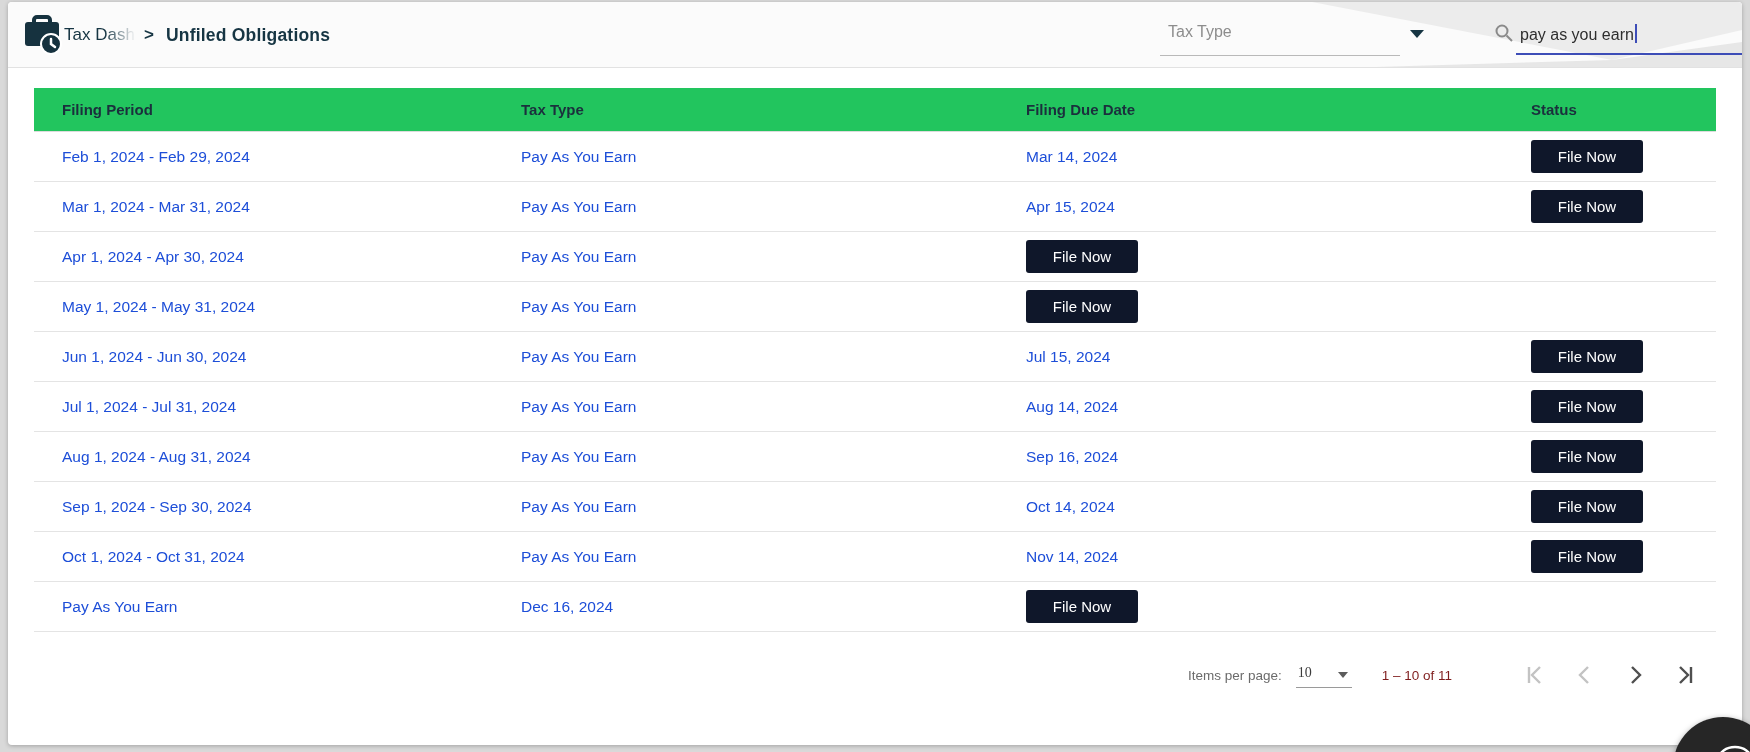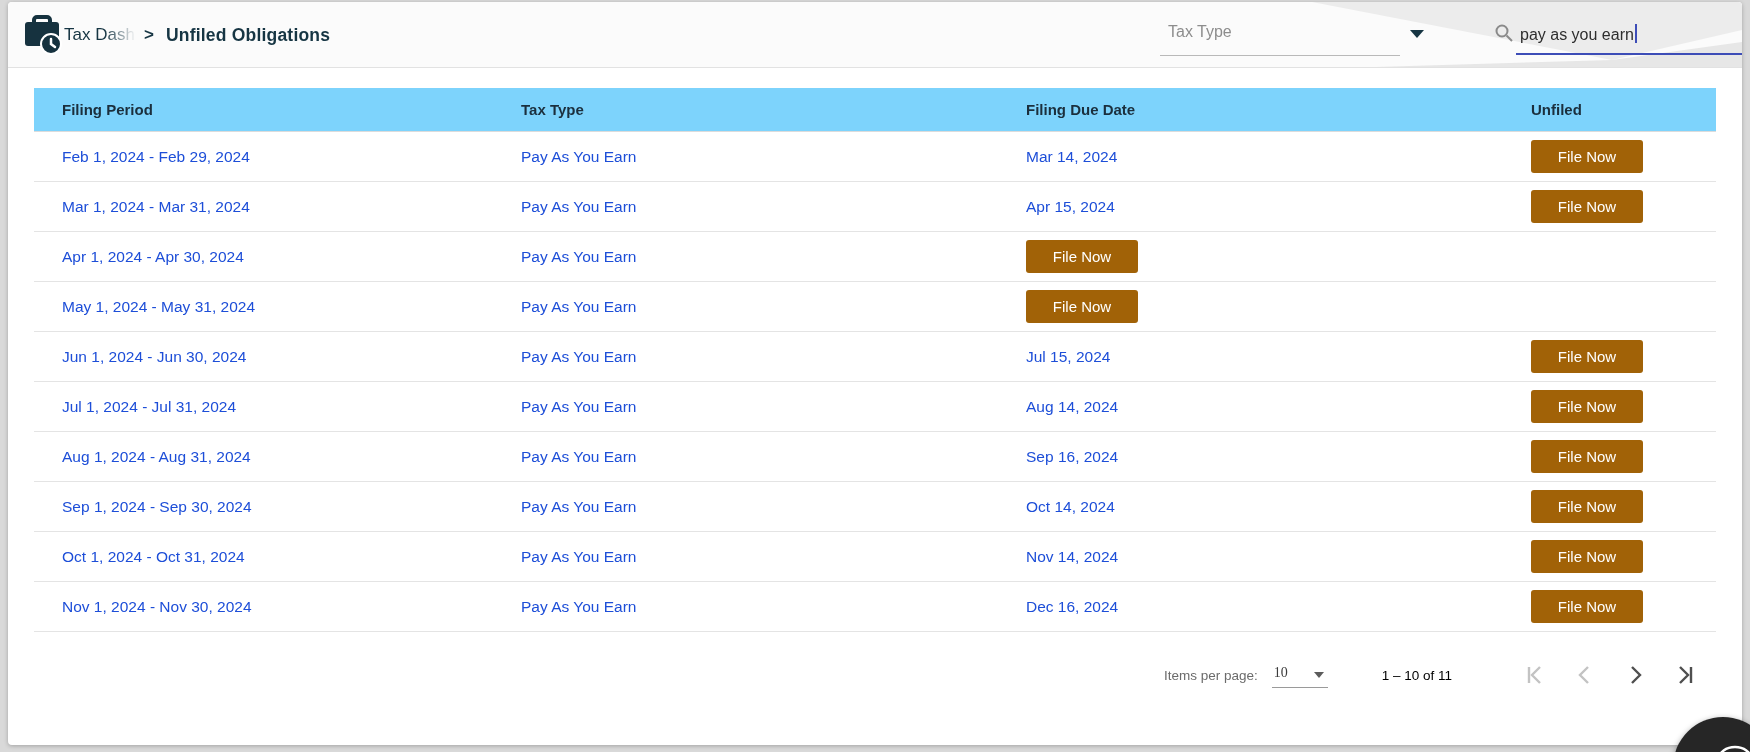--- a/index.html
+++ b/index.html
@@ -39,40 +39,40 @@
   .search-text { position:absolute; left:28px; top:8px; font-size:16px; color:#2e2e2e;
                  white-space:nowrap; }
   .caret { display:inline-block; width:2px; height:19px; background:#3d4db7;
            vertical-align:text-bottom; margin-left:1px; }
   .search-underline { position:absolute; left:24px; bottom:1px; right:0; height:2px;
                       background:#3d4db7; }
 
   
   .table { margin:20px 26px 0 26px; }
   .thead { display:grid; grid-template-columns:459px 505px 505px 1fr;
-           background:#7dd3fc; height:44px; align-items:center;
+           background:#22c55e; height:44px; align-items:center;
            border-bottom:1px solid #dcdcdc; }
   .thead .th { padding-left:28px; font-size:15px; font-weight:700; color:#1b2f3d; }
   .row { display:grid; grid-template-columns:459px 505px 505px 1fr;
          height:50px; align-items:center; border-bottom:1px solid #e4e4e4; }
   .row .td { padding-left:28px; font-size:15.5px; color:#1d4ed8; }
-  .file-btn { margin-left:28px; width:112px; height:33px; background:#a16207;
+  .file-btn { margin-left:28px; width:112px; height:33px; background:#0f172a;
               color:#ffffff; font-size:15px; font-family:"Liberation Sans",sans-serif;
               border:none; border-radius:3px; cursor:pointer; }
 
   
   .pager { display:flex; align-items:center; justify-content:flex-end;
            margin:30px 44px 0 0; color:#6b6b6b; font-size:13.5px; }
   .ipp-select { position:relative; margin-left:14px; width:58px; height:26px; cursor:pointer; }
   .ipp-value { position:absolute; left:2px; top:3px; font-size:14px; color:#3c3c3c;font-family:Liberation Serif, serif; }
   .ipp-arrow { position:absolute; right:6px; top:10px; width:0; height:0;
                border-left:5px solid transparent; border-right:5px solid transparent;
                border-top:6px solid #5c5c5c; }
   .ipp-underline { position:absolute; left:0; bottom:0; width:56px; height:1px; background:#9a9a9a; }
-  .range { margin-left:52px; color:#000000; }
+  .range { margin-left:28px; color:#7f1d1d; }
   .navs { display:flex; align-items:center; margin-left:46px; }
   .nav-btn { width:26px; height:26px; margin-left:24px; background:none; border:none;
              cursor:pointer; padding:0; }
   .nav-btn svg { display:block; }
   .stroke-off { stroke:#c3c3c3; }
   .stroke-on  { stroke:#4f4f4f; }
 
   
   .fab { position:absolute; left:1673px; top:717px; width:100px; height:100px;
          border-radius:50%; background:#262626; cursor:pointer; z-index:5;
@@ -117,21 +117,21 @@
       <span class="search-text"><span>pay as you earn</span><span class="caret"></span></span>
       <span class="search-underline"></span>
     </div>
   </div>
 
   <div class="table">
     <div class="thead">
       <div class="th">Filing Period</div>
       <div class="th">Tax Type</div>
       <div class="th">Filing Due Date</div>
-      <div class="th">Unfiled</div>
+      <div class="th">Status</div>
     </div>
 
     <div>
 
         <div class="row">
           <div class="td">Feb 1, 2024 - Feb 29, 2024</div>
           <div class="td">Pay As You Earn</div>
           <div class="td">Mar 14, 2024</div>
           <div><button class="file-btn">File Now</button></div>
         </div>
@@ -184,21 +184,20 @@
         </div>
 
         <div class="row">
           <div class="td">Oct 1, 2024 - Oct 31, 2024</div>
           <div class="td">Pay As You Earn</div>
           <div class="td">Nov 14, 2024</div>
           <div><button class="file-btn">File Now</button></div>
         </div>
 
         <div class="row">
-          <div class="td">Nov 1, 2024 - Nov 30, 2024</div>
           <div class="td">Pay As You Earn</div>
           <div class="td">Dec 16, 2024</div>
           <div><button class="file-btn">File Now</button></div>
         </div>
       </div>
   </div>
 
   <div class="pager">
     <span>Items per page:</span>
 

